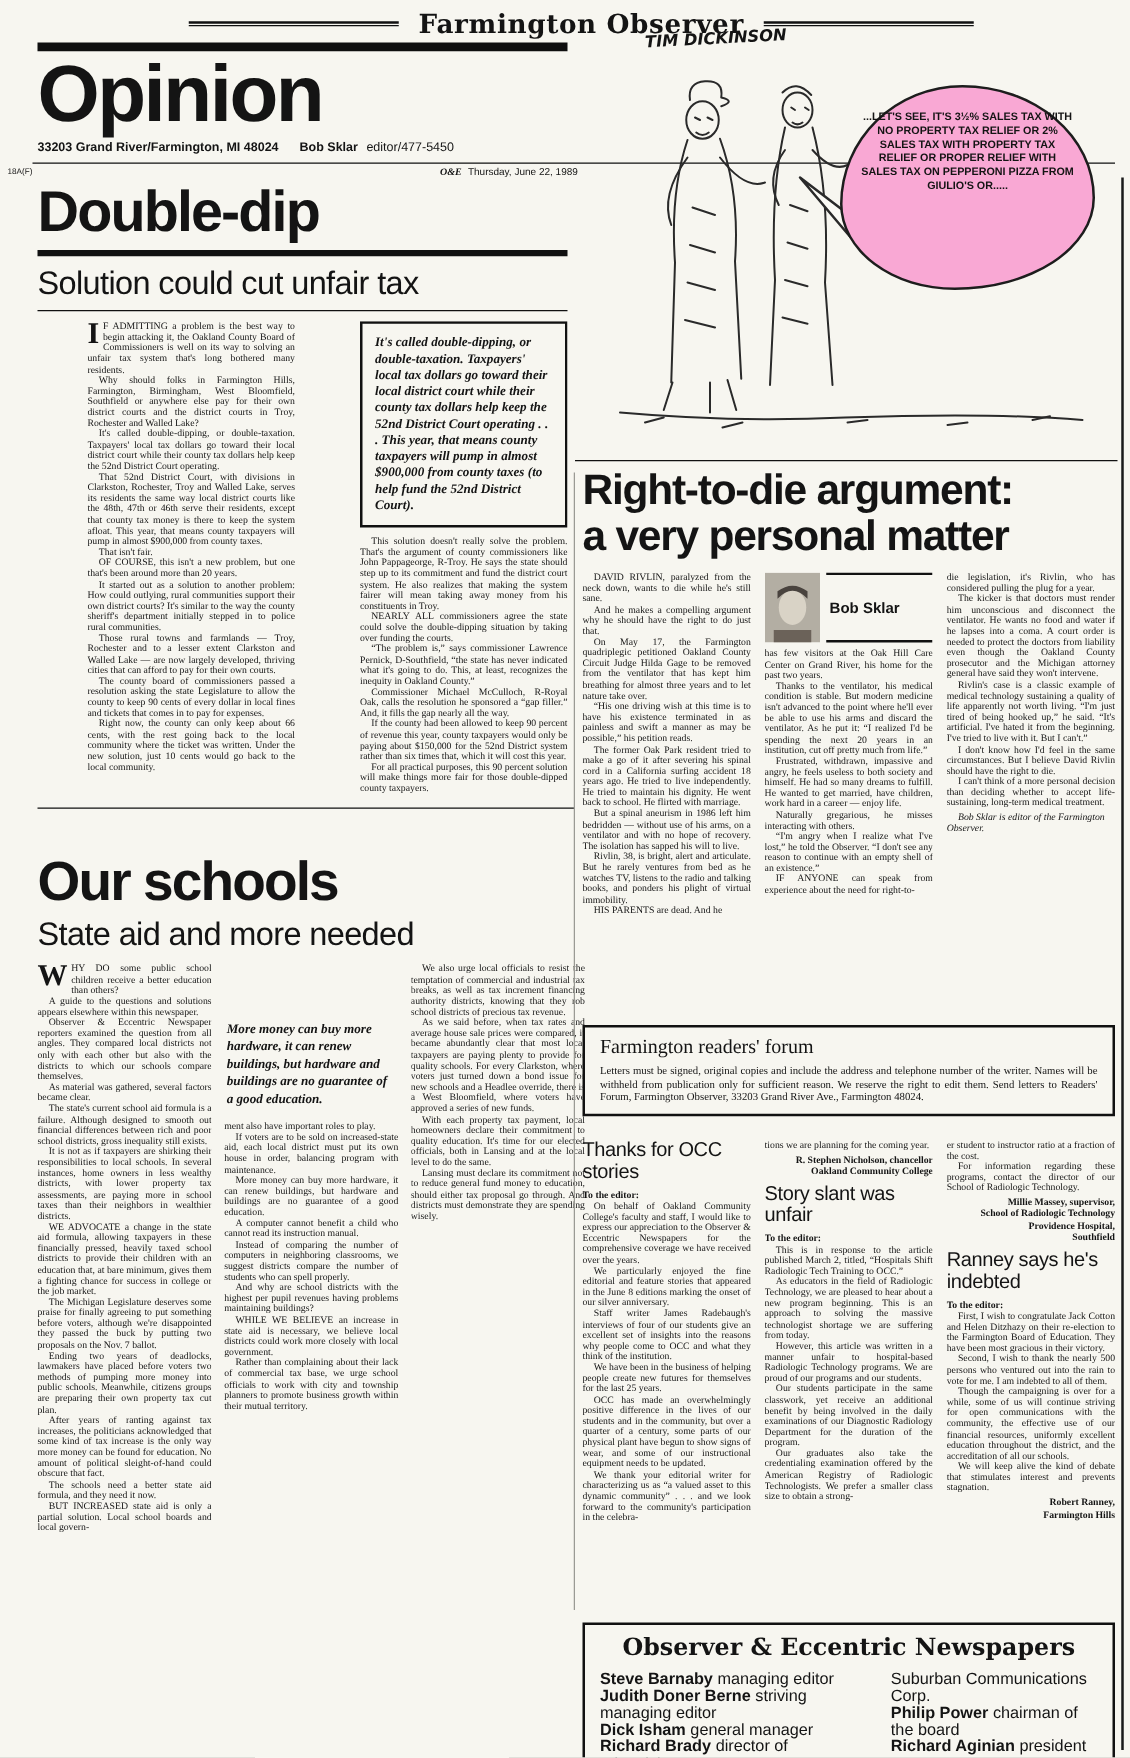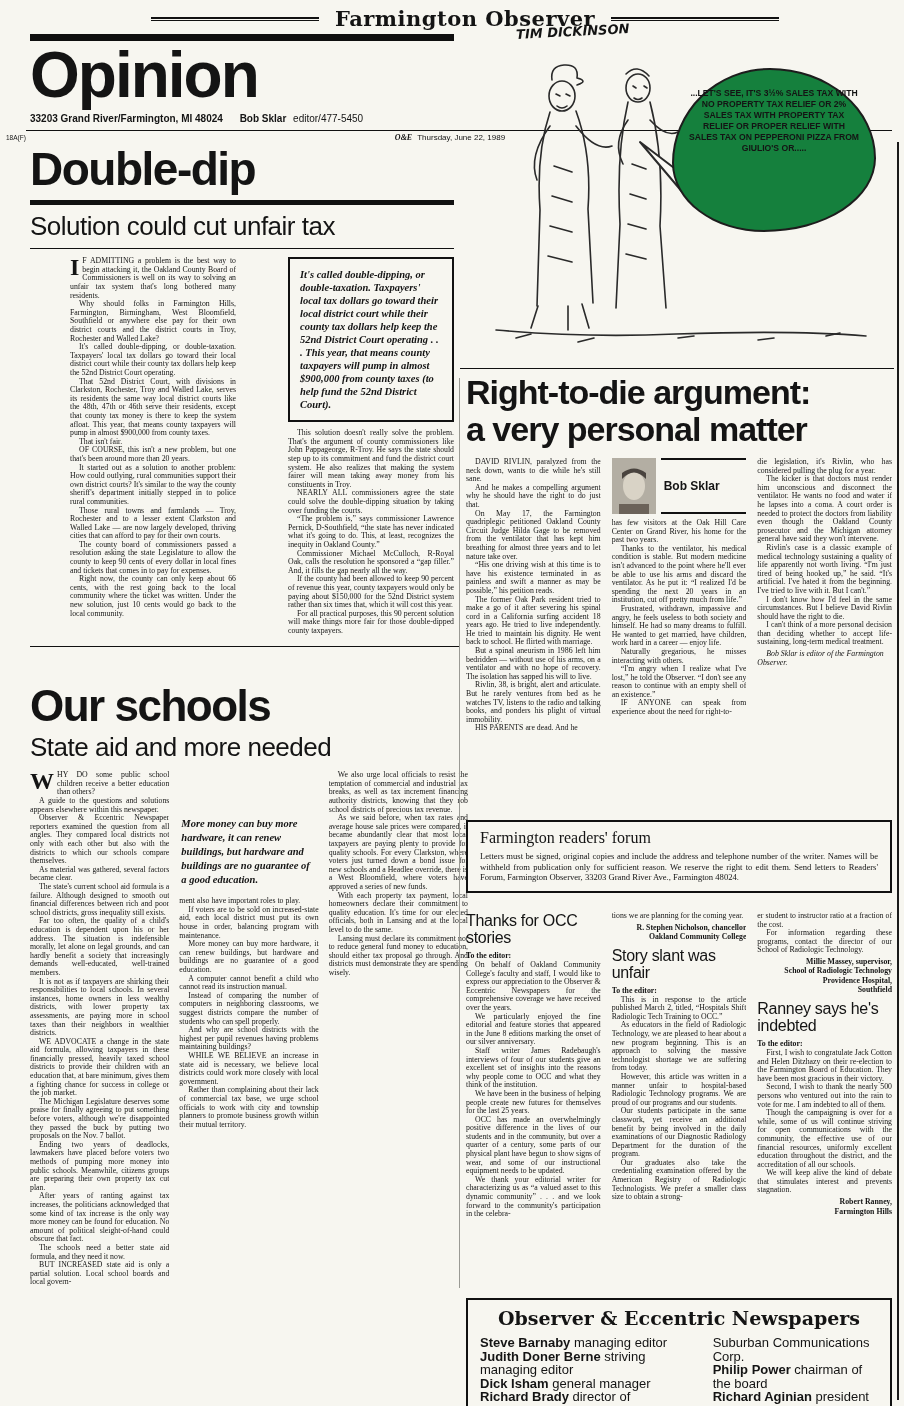--- a/index.html
+++ b/index.html
@@ -20,21 +20,21 @@
   .opinion-topbar { height:7px; background:#0f0f0f; }
   .opinion-title { font-family:"Liberation Sans", sans-serif; font-weight:bold;
     font-size:64px; line-height:1.02; letter-spacing:-2px; margin-top:2px; }
   .address-line { margin-top:5px; font-family:"Liberation Sans", sans-serif; font-size:10px; }
   .address-line .addr { font-weight:bold; }
   .address-line .ed-name { font-weight:bold; margin-left:14px; }
   .address-line .ed-suffix { margin-left:4px; }
 
   .rule-full { position:absolute; left:26px; top:130px; width:866px; height:1px; background:#111; }
   .page-marker { position:absolute; left:6px; top:134px; font-family:"Liberation Sans", sans-serif; font-size:6.5px; }
-  .date-line { position:absolute; left:340px; top:133px; width:220px; text-align:center;
+  .date-line { position:absolute; left:352px; top:133px; width:220px; 
     font-family:"Liberation Sans", sans-serif; font-size:8px; }
   .date-line .oe { font-family:"Liberation Serif", serif; font-style:italic; font-weight:bold; margin-right:5px; }
 
   
   .body p { font-size:7.8px; line-height:8.6px; text-align:justify; text-indent:9px; margin:0; }
   .cont p:first-child { text-indent:0; }
   .dropcap p:first-child { text-indent:0; }
   .dropcap p:first-child::first-letter { float:left; font-size:24px; line-height:19px;
     font-weight:bold; padding:1px 3px 0 0; }
   .thinrule { height:1px; background:#111; }
@@ -63,21 +63,21 @@
   .os-cols { display:flex; gap:10px; margin-top:10px; height:528px; overflow:hidden; }
   .os-col { flex:1; overflow:hidden; }
   .os-pq { font-weight:bold; font-style:italic; font-size:10.5px; line-height:14px;
     margin:46px 2px 10px; }
 
   
   .cartoon { position:absolute; left:456px; top:24px; width:438px; height:344px; }
   .cartoon-sig { position:absolute; left:60px; top:0; font-family:"DejaVu Sans", sans-serif;
     font-style:italic; font-weight:bold; font-size:13px; transform:rotate(-3deg); }
   .bubble { position:absolute; left:216px; top:44px; width:204px; height:164px;
-    background:#15803d; border:2px solid #1d1d1d; padding:18px 14px;
+    background:#f9a8d4; border:2px solid #1d1d1d; padding:18px 14px;
     border-radius:48% 52% 55% 45% / 58% 55% 45% 42%;
     font-family:"Liberation Sans", sans-serif; font-weight:bold; font-size:8.6px;
     line-height:11px; text-align:center; }
 
   .rtd-toprule { position:absolute; left:460px; top:368px; width:434px; height:1px; background:#111; }
 
   
   .rtd { position:absolute; left:466px; top:374px; width:426px; }
   .rtd-headline { font-family:"Liberation Sans", sans-serif; font-weight:bold;
     font-size:34px; line-height:37px; letter-spacing:-1px; }
@@ -223,21 +223,20 @@
   <div class="os">
     <div class="os-headline">Our schools</div>
     <div class="os-subhead">State aid and more needed</div>
     <div class="os-cols">
       <div class="os-col body dropcap">
           <p>WHY DO some public school children receive a better education than others?</p>
           <p>A guide to the questions and solutions appears elsewhere within this newspaper.</p>
           <p>Observer &amp; Eccentric Newspaper reporters examined the question from all angles. They compared local districts not only with each other but also with the districts to which our schools compare themselves.</p>
           <p>As material was gathered, several factors became clear.</p>
           <p>The state's current school aid formula is a failure. Although designed to smooth out financial differences between rich and poor school districts, gross inequality still exists.</p>
-          <p>Far too often, the quality of a child's education is dependent upon his or her address. The situation is indefensible morally, let alone on legal grounds, and can hardly benefit a society that increasingly demands well-educated, well-trained members.</p>
           <p>It is not as if taxpayers are shirking their responsibilities to local schools. In several instances, home owners in less wealthy districts, with lower property tax assessments, are paying more in school taxes than their neighbors in wealthier districts.</p>
           <p>WE ADVOCATE a change in the state aid formula, allowing taxpayers in these financially pressed, heavily taxed school districts to provide their children with an education that, at bare minimum, gives them a fighting chance for success in college or the job market.</p>
           <p>The Michigan Legislature deserves some praise for finally agreeing to put something before voters, although we're disappointed they passed the buck by putting two proposals on the Nov. 7 ballot.</p>
           <p>Ending two years of deadlocks, lawmakers have placed before voters two methods of pumping more money into public schools. Meanwhile, citizens groups are preparing their own property tax cut plan.</p>
           <p>After years of ranting against tax increases, the politicians acknowledged that some kind of tax increase is the only way more money can be found for education. No amount of political sleight-of-hand could obscure that fact.</p>
           <p>The schools need a better state aid formula, and they need it now.</p>
           <p>BUT INCREASED state aid is only a partial solution. Local school boards and local govern-</p>
         </div>
       <div class="os-col">
         <div class="os-pq">More money can buy more hardware, it can renew buildings, but hardware and buildings are no guarantee of a good education.</div>

